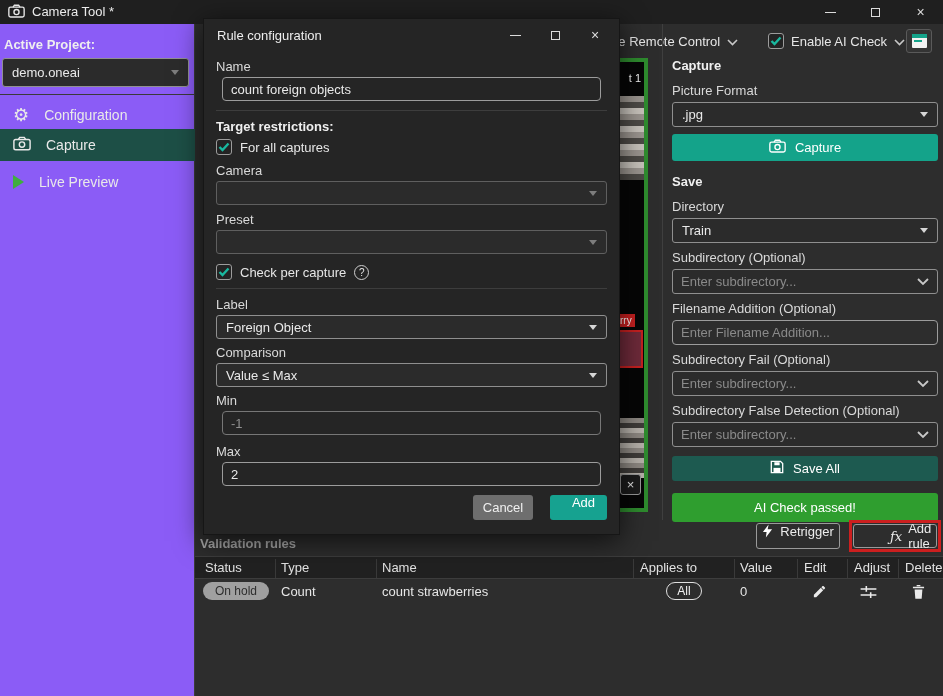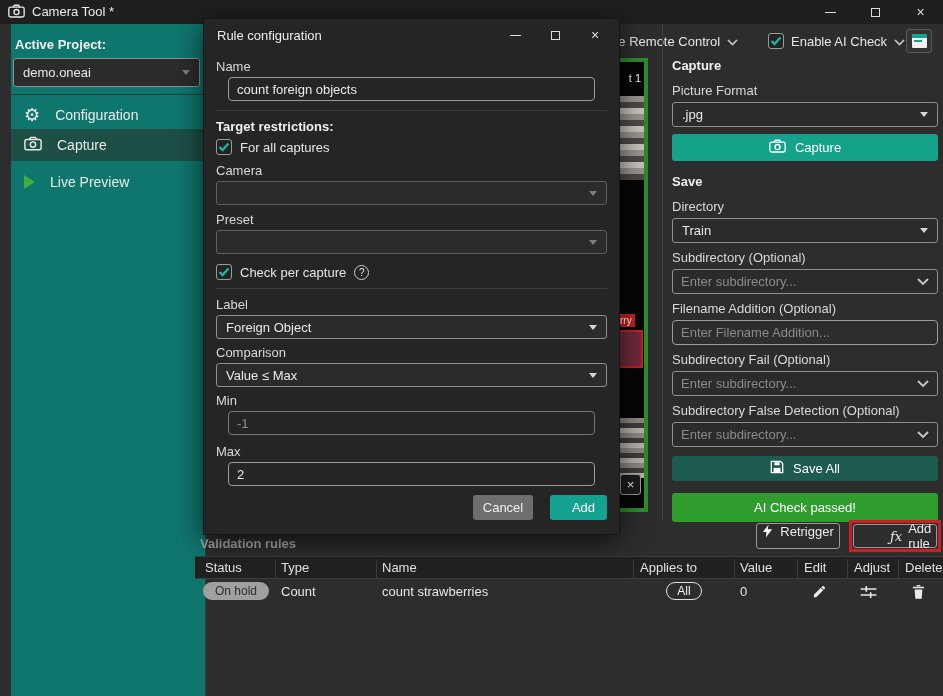--- a/index.html
+++ b/index.html
@@ -11,21 +11,21 @@
   }
   
   .titlebar { position:absolute; left:0; top:0; width:943px; height:24px; background:#1f1f1f; }
   .titlebar .appico { position:absolute; left:8px; top:4px; color:#e8e8e8; }
   .titlebar .title { position:absolute; left:32px; top:4px; font-size:13px; color:#ececec; }
   .wctrls { position:absolute; right:0; top:0; display:flex; }
   .wbtn { width:45px; height:24px; display:flex; align-items:center; justify-content:center; color:#dcdcdc; font-size:14px; }
   .min-glyph { display:inline-block; width:11px; height:1px; background:#dcdcdc; }
   .max-glyph { display:inline-block; width:9px; height:9px; border:1px solid #dcdcdc; }
   
-  .sidebar { position:absolute; left:11px; top:24px; width:195px; height:672px; background:#0f766e; border-right:1px solid #3b3b3b; }
+  .sidebar { position:absolute; left:0; top:24px; width:195px; height:672px; background:#8b5cf6; border-right:1px solid #3b3b3b; }
   .ap-label { position:absolute; left:4px; top:13px; font-weight:700; color:#efefef; }
   .proj-dd { position:absolute; left:2px; top:34px; width:187px; height:29px; background:#2b2b2b; border:1px solid #909090; border-radius:3px; display:flex; align-items:center; padding:0 9px; color:#e9e9e9; }
   .side-sep { position:absolute; left:0; top:70px; width:195px; height:1px; background:#3a3a3a; }
   .nav-item { position:absolute; left:0; width:195px; height:30px; display:flex; align-items:center; padding-left:13px; gap:15px; font-size:14px; color:#e9e9e9; }
   .nav-item.sel { background:#1d4f46; height:32px; }
   .gear-glyph { font-size:18px; line-height:18px; color:#e8e8e8; }
   .play-glyph { width:0; height:0; border-left:11px solid #3fae3f; border-top:7px solid transparent; border-bottom:7px solid transparent; }
   
   .tri { width:0; height:0; border-left:4px solid transparent; border-right:4px solid transparent; border-top:5px solid #d6d6d6; margin-left:auto; }
   .tri.dim { border-top-color:#7d7d7d; }
@@ -76,28 +76,28 @@
   .cellsep { position:absolute; top:2px; width:1px; height:19px; background:#3a3a3a; }
   
   .modal { position:absolute; left:203px; top:18px; width:417px; height:517px; background:#252525; border:1px solid #161616; box-shadow:0 6px 26px rgba(0,0,0,.65); z-index:20; }
   .m-titlebar { position:relative; height:32px; }
   .m-title { position:absolute; left:13px; top:9px; color:#ededed; }
   .m-ctrls { position:absolute; right:4px; top:4px; display:flex; }
   .m-btn { width:40px; height:24px; display:flex; align-items:center; justify-content:center; color:#dcdcdc; font-size:14px; }
   .m-body { padding:8px 12px 0; }
   .m-lbl { color:#d9d9d9; margin:0 0 3px; }
   .m-bold { font-weight:700; color:#f0f0f0; margin:0 0 4px; }
-  .m-input { height:24px; margin:0 12px 9px; }
+  .m-input { height:24px; margin:0 6px 9px; }
   .m-input input { height:24px; }
   .m-sep { height:1px; background:#3d3d3d; margin:2px 0 8px; }
   .m-dd { height:24px; margin:0 0 6px; }
   .chkrow { display:flex; align-items:center; gap:8px; height:18px; margin:0 0 7px; }
   .m-btnrow { display:flex; justify-content:flex-end; gap:17px; margin-top:4px; }
   .btn-cancel { width:60px; height:25px; background:#6e6e6e; border-radius:3px; display:flex; align-items:center; justify-content:center; color:#f0f0f0; }
-  .btn-add { width:57px; height:25px; background:#16a290; border-radius:3px; display:flex; align-items:center; justify-content:center; color:#fff;padding-left:10px; }
+  .btn-add { width:57px; height:25px; background:#16a290; border-radius:3px; display:flex; align-items:flex-start; justify-content:center; color:#fff;padding-left:10px; }
   .dim-text input { color:#8f8f8f; }
   .dim-border input { border-color:#777; }
 </style>
 </head>
 <body>
 
 <div id="app">
 
   <div class="titlebar">
     <span class="appico">

